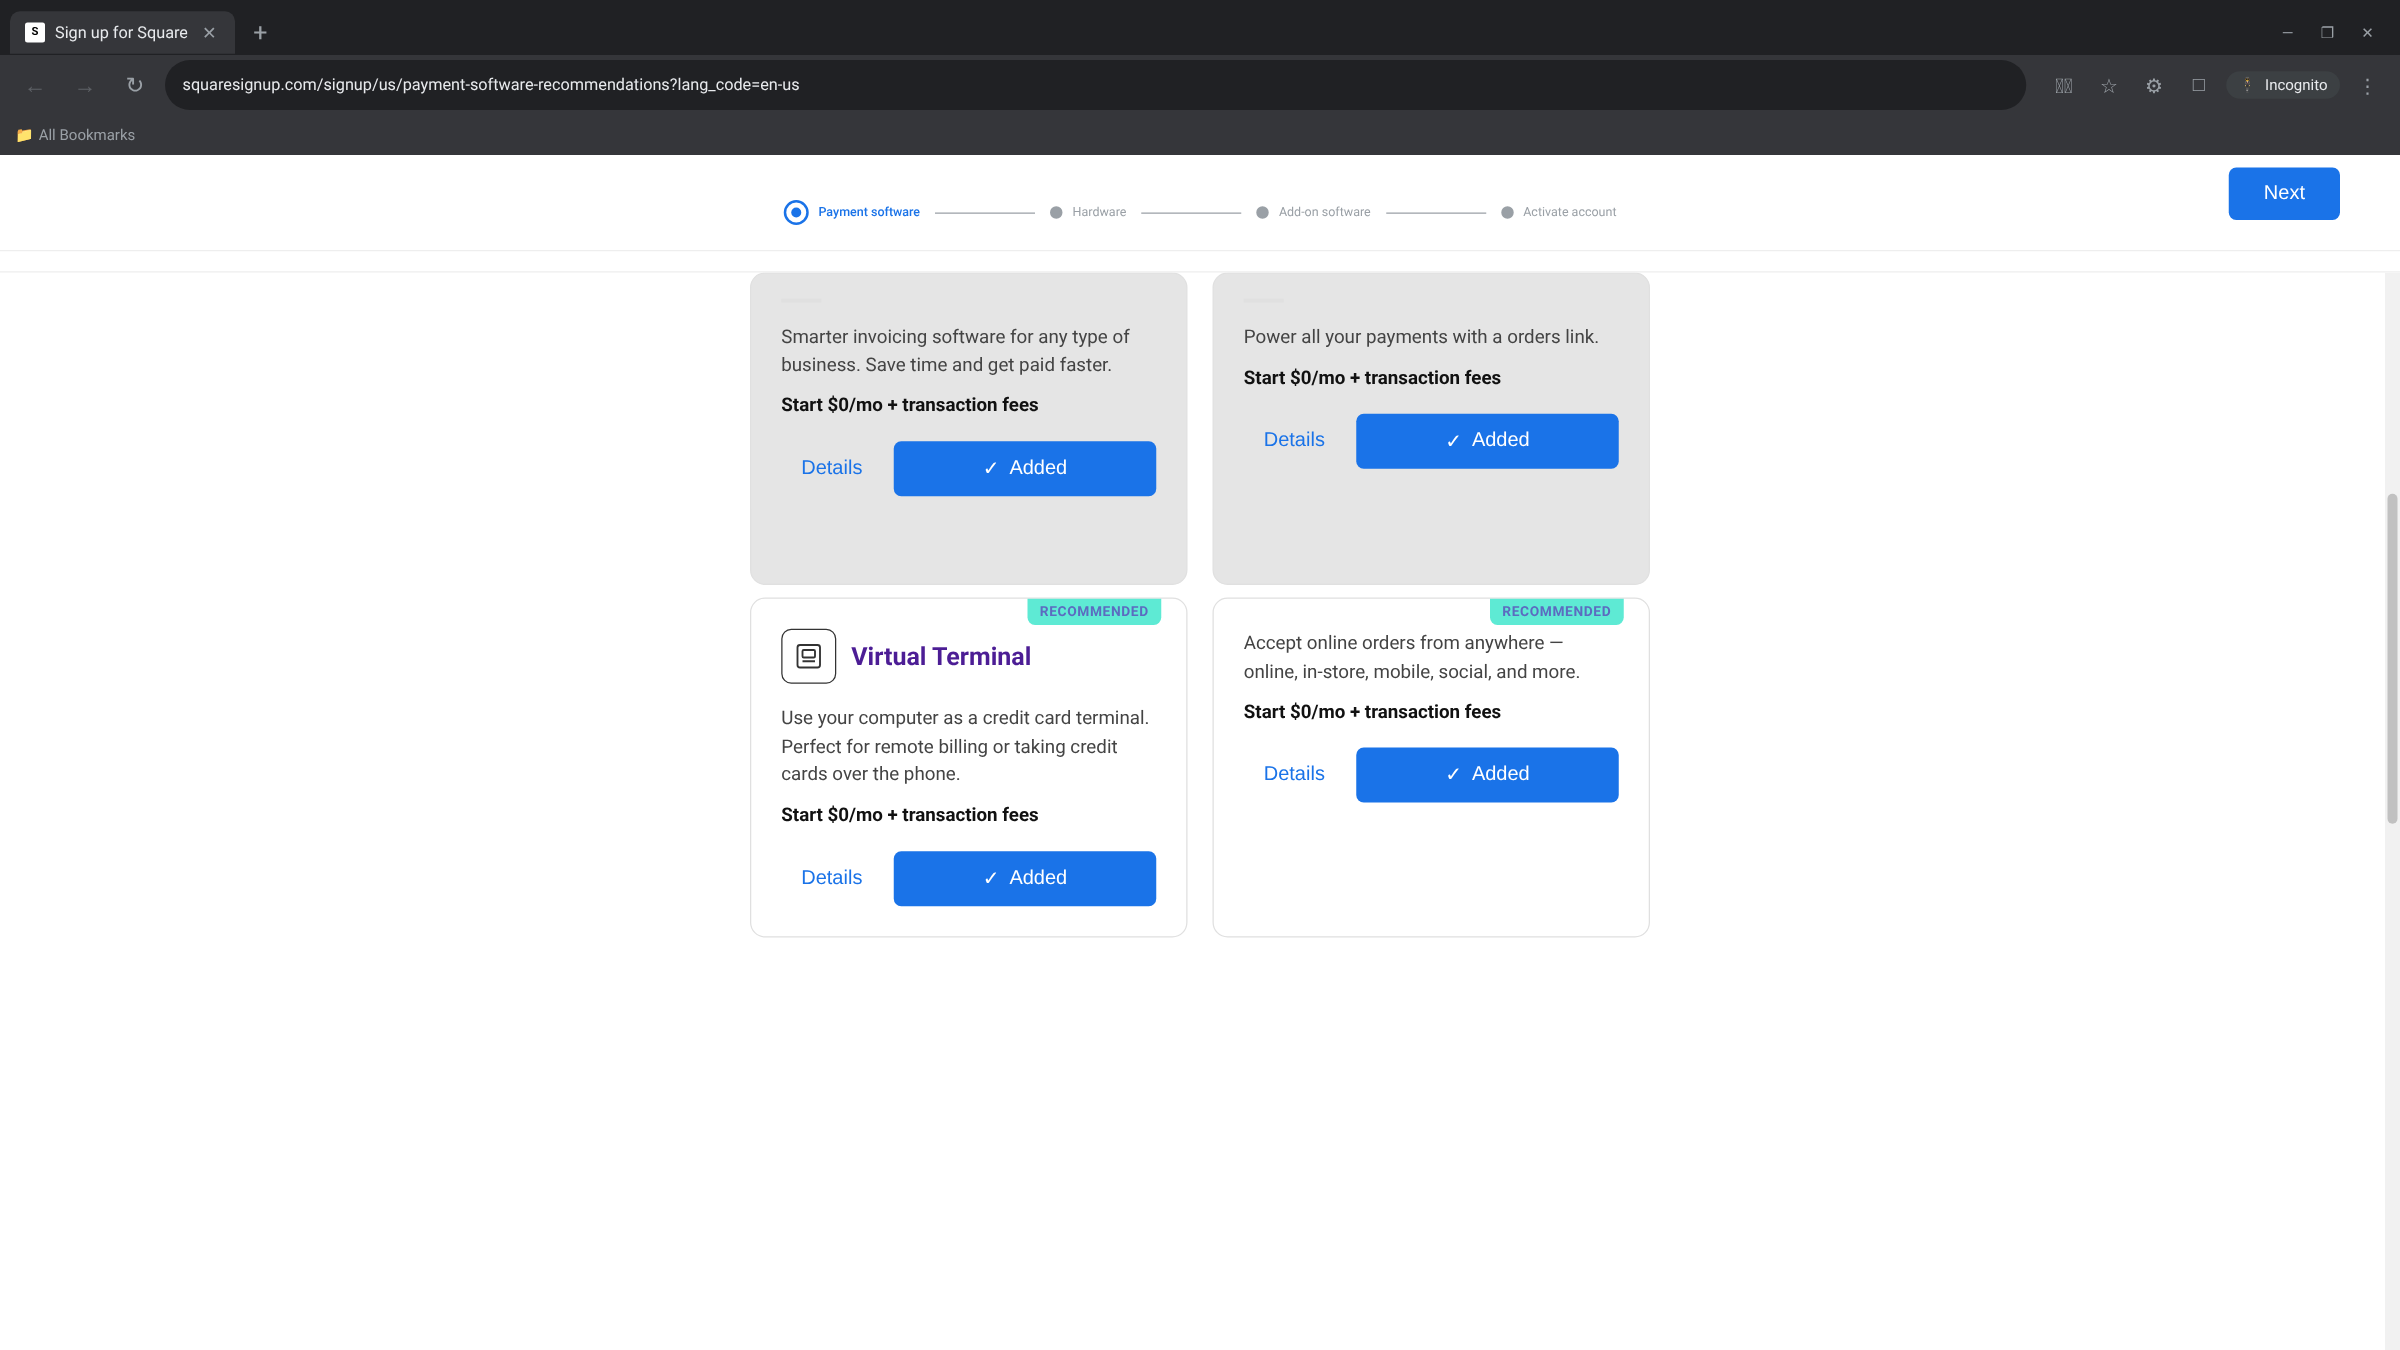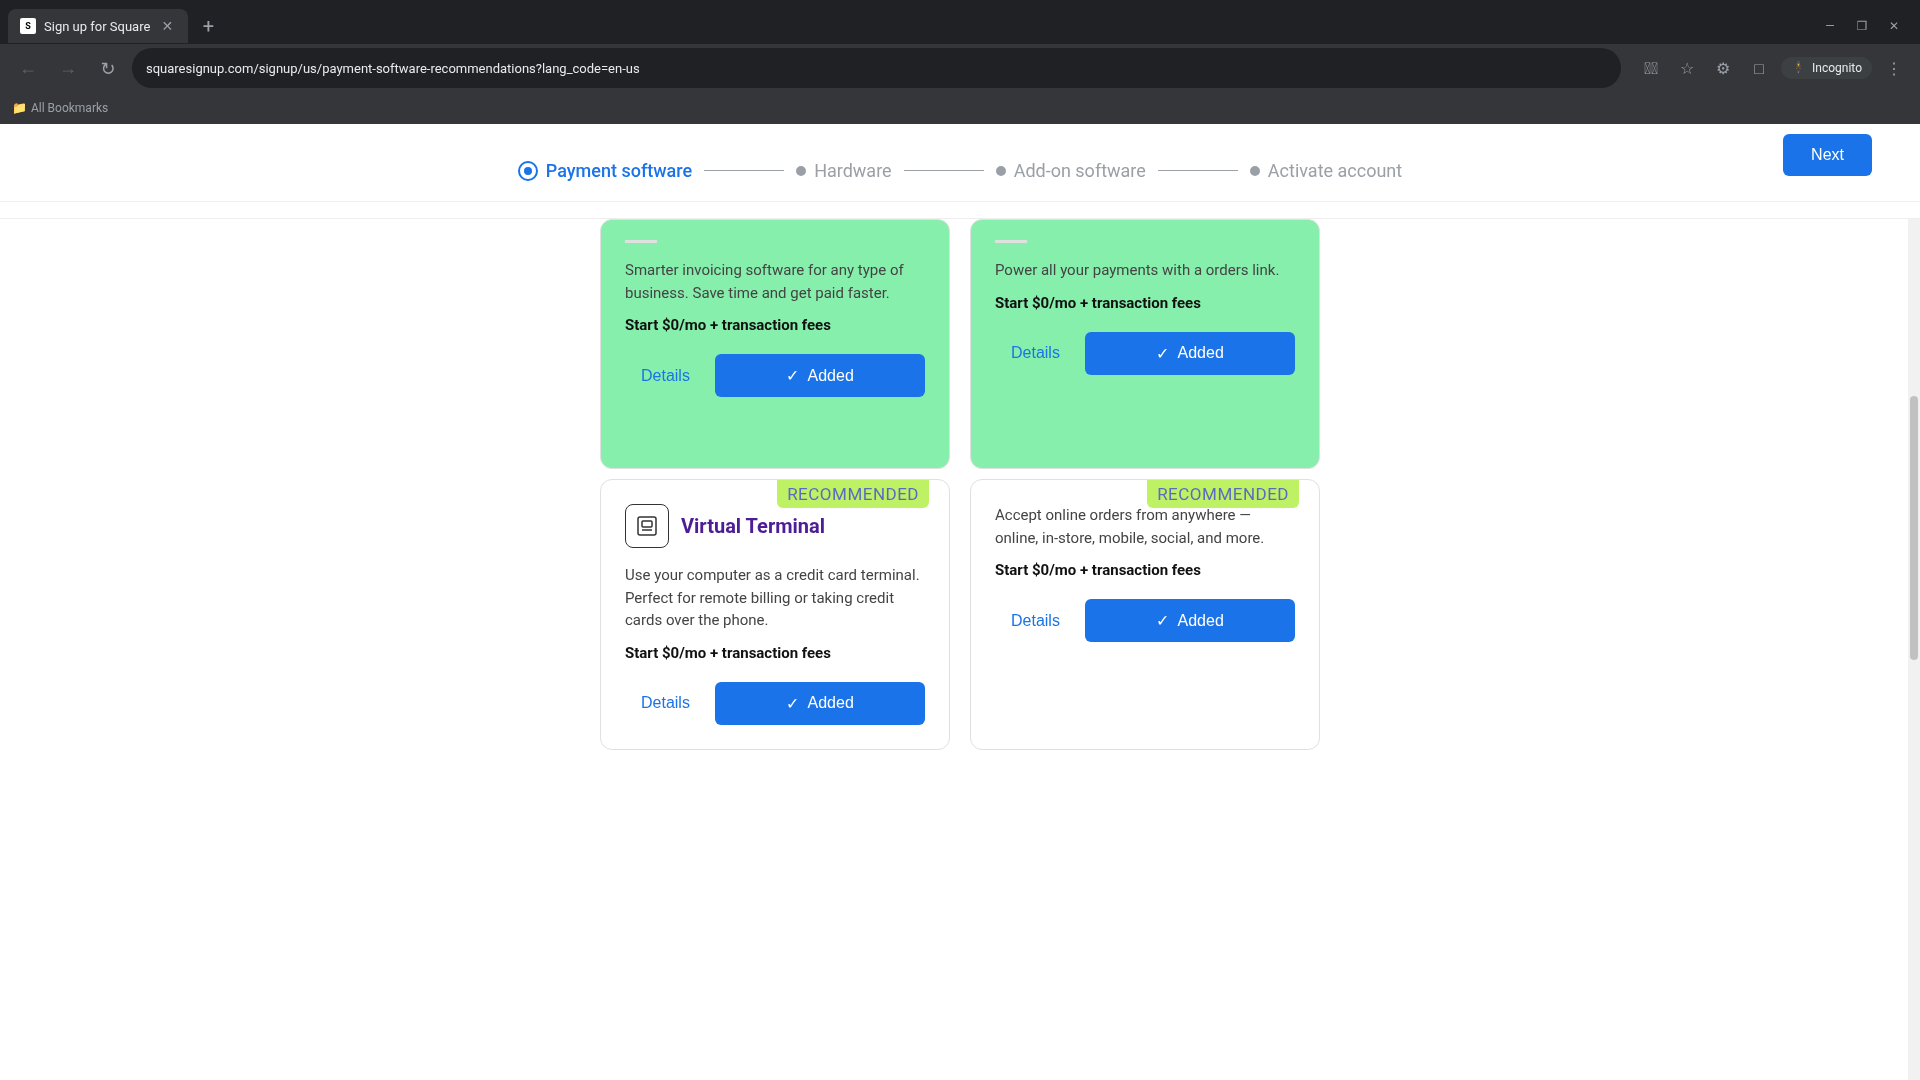--- a/index.html
+++ b/index.html
@@ -28,49 +28,49 @@
 
     
     .page-content { background: #fff; width: 100%; height: calc(1080px - 44px - 48px - 32px); overflow: hidden; position: relative; }
 
     
     .progress-bar { display: flex; align-items: center; justify-content: center; padding: 20px 0; gap: 0; background: #fff; border-bottom: 1px solid #eee; }
     .progress-step { display: flex; align-items: center; gap: 8px; }
     .step-circle { width: 20px; height: 20px; border-radius: 50%; border: 2px solid #1a73e8; display: flex; align-items: center; justify-content: center; }
     .step-circle.active { background: #fff; border-color: #1a73e8; }
     .step-circle.inactive { background: #9aa0a6; border-color: #9aa0a6; width: 10px; height: 10px; }
-    .step-label { font-size: 18px; color: #1a73e8; font-weight: 500; }
+    .step-label { font-size: 10px; color: #1a73e8; font-weight: 500; }
     .step-label.inactive { color: #9aa0a6; font-weight: 400; }
     .step-line { width: 80px; height: 1px; background: #9aa0a6; margin: 0 12px; }
     .next-button { position: absolute; right: 48px; top: 10px; background: #1a73e8; color: #fff; border: none; border-radius: 6px; padding: 12px 28px; font-size: 16px; font-weight: 500; cursor: pointer; }
 
     
     .cards-container { display: grid; grid-template-columns: 1fr 1fr; gap: 20px; max-width: 760px; margin: 0 auto; padding: 10px 20px 20px; }
 
     .card { background: #fff; border: 1px solid #e0e0e0; border-radius: 12px; padding: 24px; position: relative; }
     .card.recommended { border-color: #e0e0e0; }
 
-    .recommended-badge { position: absolute; top: 0; right: 20px; background: #bef264; color: #5c6bc0; font-size: 17px; font-weight: 400; letter-spacing: 0.5px; padding: 4px 10px; border-radius: 0 0 6px 6px; text-transform: uppercase; }
+    .recommended-badge { position: absolute; top: 0; right: 20px; background: #5eead4; color: #5c6bc0; font-size: 11px; font-weight: 700; letter-spacing: 0.5px; padding: 4px 10px; border-radius: 0 0 6px 6px; text-transform: uppercase; }
 
     .card-header { display: flex; align-items: center; gap: 12px; margin-bottom: 16px; }
     .card-icon { width: 44px; height: 44px; border: 1.5px solid #333; border-radius: 8px; display: flex; align-items: center; justify-content: center; font-size: 20px; flex-shrink: 0; }
     .card-title { font-size: 20px; font-weight: 700; color: #4c1d95; }
 
     .card-description { font-size: 15px; color: #444; line-height: 1.5; margin-bottom: 12px; }
     .card-price { font-size: 15px; font-weight: 700; color: #111; margin-bottom: 20px; }
 
     .card-actions { display: flex; align-items: center; gap: 9px; }
     .details-btn { background: none; border: none; color: #1a73e8; font-size: 16px; font-weight: 500; cursor: pointer; padding: 10px 16px; }
     .added-btn { background: #1a73e8; color: #fff; border: none; border-radius: 6px; padding: 12px 28px; font-size: 16px; font-weight: 500; cursor: pointer; display: flex; align-items: center; gap: 8px; flex: 1; justify-content: center; }
 
     .checkmark { font-size: 16px; }
 
     
     .top-cards { display: grid; grid-template-columns: 1fr 1fr; gap: 20px; max-width: 760px; margin: 0 auto; padding: 0 20px 0; }
-    .top-card { background: #86efac; border: 1px solid #e0e0e0; border-radius: 12px; padding: 20px 24px 24px; position: relative; height: 250px; overflow: hidden; }
+    .top-card { background: #e5e5e5; border: 1px solid #e0e0e0; border-radius: 12px; padding: 20px 24px 24px; position: relative; height: 250px; overflow: hidden; }
 
     .scrollbar-container { position: absolute; right: 0; top: 0; bottom: 0; width: 12px; background: #f1f1f1; }
     .scrollbar-thumb { position: absolute; right: 2px; top: 20%; width: 8px; background: #c1c1c1; border-radius: 4px; height: 30%; }
   </style>
 </head>
 <body>
 
 <div>
 
   <div class="tab-bar">

